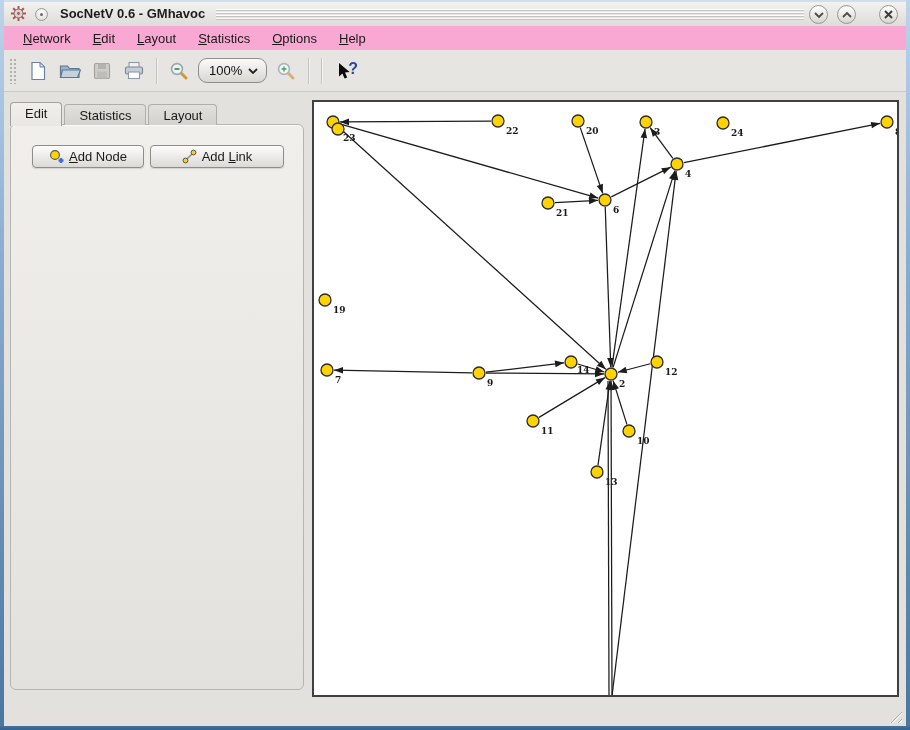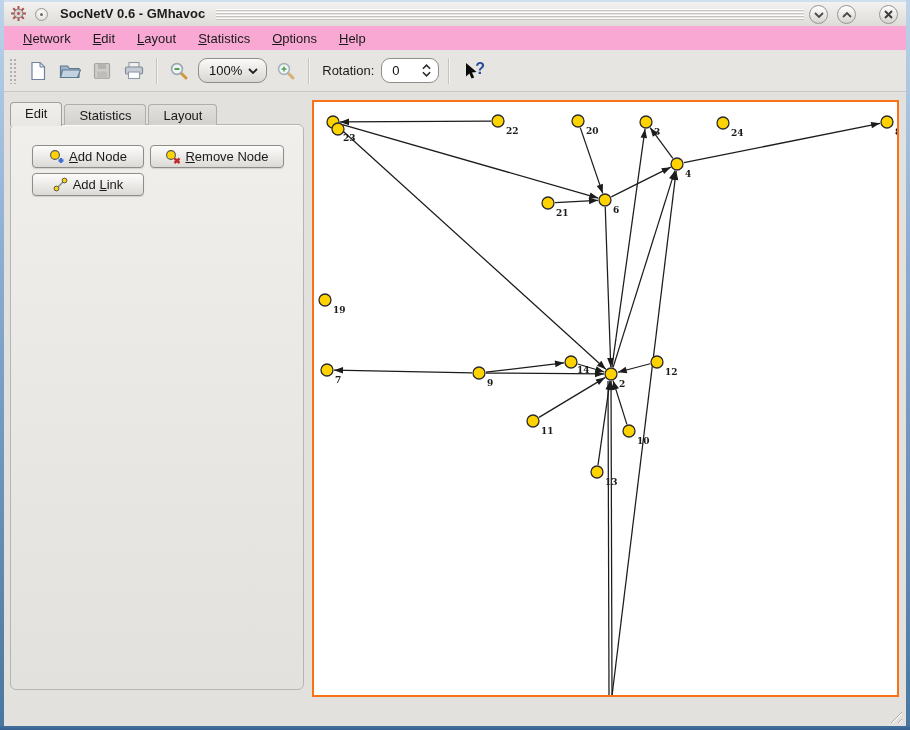--- a/index.html
+++ b/index.html
@@ -76,21 +76,21 @@
   #btn-grid { display:grid; grid-template-columns:112px 134px; gap:5px 6px; margin:20px 0 0 21px; }
   .side-btn { height:23px; border:1px solid #8f8d89; border-radius:4px;
     background:linear-gradient(180deg,#fcfcfb,#dcdad6);
     display:flex; align-items:center; justify-content:center; gap:5px;
     font-size:13px; color:#1a1a1a; box-shadow:0 1px 1px rgba(0,0,0,.12); }
   .side-btn u { text-decoration:underline; }
   .side-btn svg { flex:none; }
 
   
   #canvas { position:absolute; left:312px; top:100px; width:587px; height:597px;
-    background:#fff; border:2px solid #f97316; z-index:1; }
+    background:#fff; border:2px solid #404040; z-index:1; }
   #graph-svg { display:block; width:583px; height:593px; }
 
   
   #resize-grip { position:absolute; right:8px; bottom:7px; width:15px; height:15px;
     background:repeating-linear-gradient(135deg, transparent 0 3px, #aeaca8 3px 4px, #f2f1ef 4px 5px);
     clip-path:polygon(100% 0, 100% 100%, 0 100%); }
 </style>
 </head>
 <body>
 
@@ -192,34 +192,20 @@
       <svg width="20" height="20" viewBox="0 0 20 20">
         <line x1="11.5" y1="11.5" x2="17" y2="17" stroke="#d8b070" stroke-width="3" stroke-linecap="round"></line>
         <circle cx="8" cy="8" r="5.4" fill="#f2f5f8" stroke="#aab4be" stroke-width="1.6"></circle>
         <line x1="5.5" y1="8" x2="10.5" y2="8" stroke="#57a857" stroke-width="1.6"></line>
         <line x1="8" y1="5.5" x2="8" y2="10.5" stroke="#57a857" stroke-width="1.6"></line>
       </svg>
     </div>
 
     <div class="tb-sep"></div>
 
-    <div id="rotation-group">
-      <span id="rotation-label">Rotation:</span>
-      <div id="rotation-spin">
-        <span id="rotation-value">0</span>
-        <div id="spin-arrows">
-          <svg width="9" height="6" viewBox="0 0 10 6">
-              <polyline points="1,5 5,1 9,5" fill="none" stroke="#2a2a2a" stroke-width="1.7"></polyline>
-            </svg>
-          <svg width="9" height="6" viewBox="0 0 10 6">
-              <polyline points="1,1 5,5 9,1" fill="none" stroke="#2a2a2a" stroke-width="1.7"></polyline>
-            </svg>
-        </div>
-      </div>
-    </div>
 
     <div class="tb-sep"></div>
 
     <div id="whats-this">
       <svg width="14" height="18" viewBox="0 0 14 18">
         <path d="M2 1 L2 14.5 L5.4 11.4 L7.6 16.6 L10.2 15.4 L8 10.4 L12.6 9.9 Z" fill="#0a0a0a"></path>
       </svg>
       <span class="q">?</span>
     </div>
   </div>
@@ -231,27 +217,20 @@
     </div>
   <div id="side-pane">
     <div id="btn-grid">
       <div class="side-btn">
         <svg width="15" height="15" viewBox="0 0 15 15">
           <circle cx="6" cy="6" r="4.4" fill="#FFD300" stroke="#555" stroke-width="1.1"></circle>
           <line x1="9.5" y1="11.5" x2="14.5" y2="11.5" stroke="#3a6fd8" stroke-width="2.4"></line>
           <line x1="12" y1="9" x2="12" y2="14" stroke="#3a6fd8" stroke-width="2.4"></line>
         </svg>
         <span><u>A</u>dd Node</span>
-      </div>
-      <div class="side-btn">
-        <svg width="15" height="15" viewBox="0 0 15 15">
-          <circle cx="6" cy="6" r="4.4" fill="#FFD300" stroke="#555" stroke-width="1.1"></circle>
-          <path d="M9.5 9.5 L14.5 14 M14.5 9.5 L9.5 14" stroke="#c22a2a" stroke-width="2.4"></path>
-        </svg>
-        <span><u>R</u>emove Node</span>
       </div>
       <div class="side-btn">
         <svg width="15" height="15" viewBox="0 0 15 15">
           <line x1="3.5" y1="11.5" x2="11.5" y2="3.5" stroke="#8a8a86" stroke-width="1.4"></line>
           <circle cx="3.5" cy="11.5" r="2.4" fill="#FFD300" stroke="#555" stroke-width="1"></circle>
           <circle cx="11.5" cy="3.5" r="2.4" fill="#FFD300" stroke="#555" stroke-width="1"></circle>
         </svg>
         <span>Add <u>L</u>ink</span>
       </div>
     </div>

